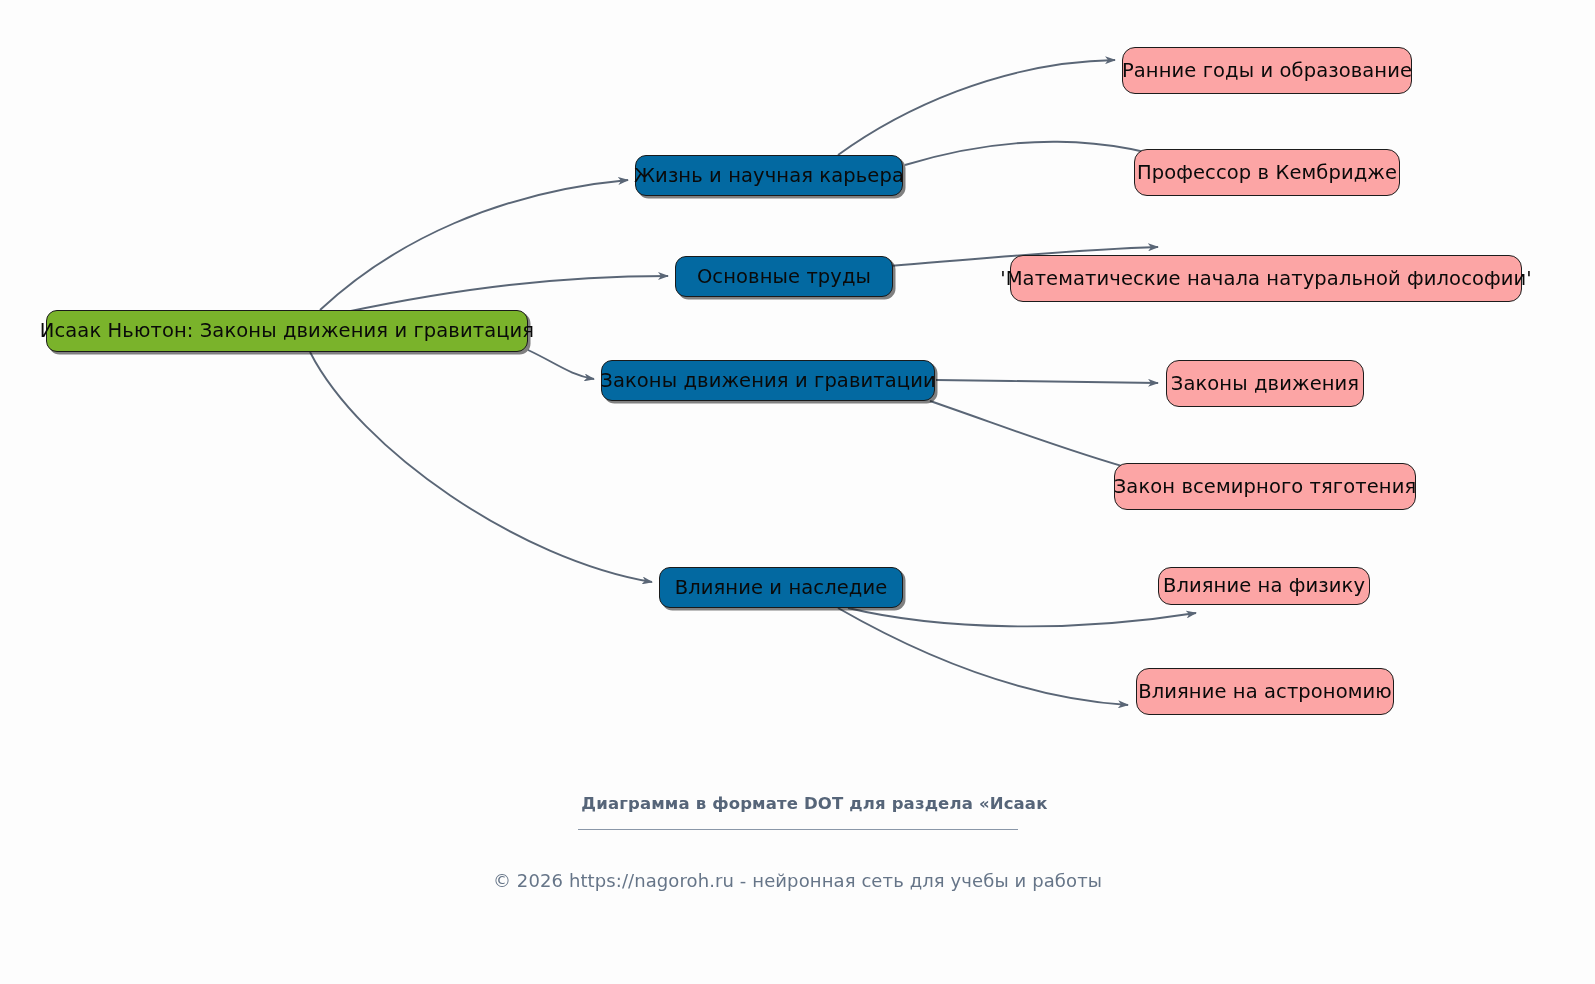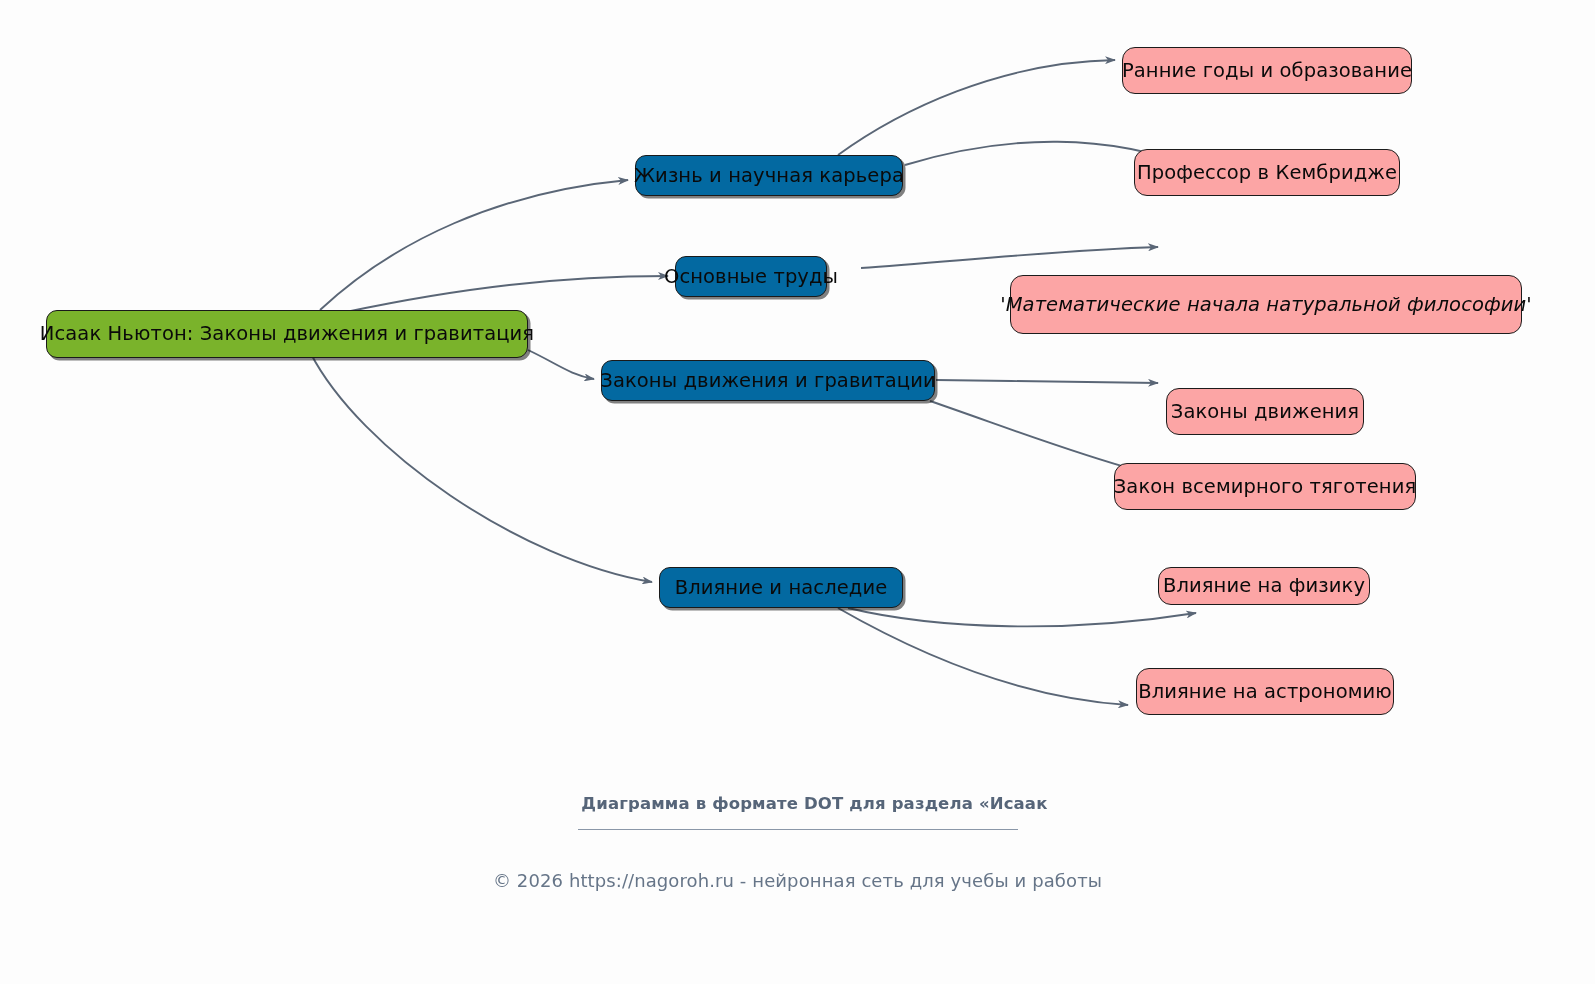--- a/index.html
+++ b/index.html
@@ -110,42 +110,42 @@
         <path d="M 905,165 C 1010,133 1110,134 1196,168" fill="none" stroke="#5a6676" stroke-width="1.9" marker-end="url(#arrowhead)"></path>
         <path d="M 861,268 C 950,262 1060,250 1158,247" fill="none" stroke="#5a6676" stroke-width="1.9" marker-end="url(#arrowhead)"></path>
         <path d="M 936,380 C 1010,381 1090,382 1158,383" fill="none" stroke="#5a6676" stroke-width="1.9" marker-end="url(#arrowhead)"></path>
         <path d="M 930,401 C 1000,425 1070,452 1136,470" fill="none" stroke="#5a6676" stroke-width="1.9" marker-end="url(#arrowhead)"></path>
         <path d="M 848,608 C 940,630 1070,633 1196,613" fill="none" stroke="#5a6676" stroke-width="1.9" marker-end="url(#arrowhead)"></path>
         <path d="M 838,608 C 920,655 1020,698 1128,705" fill="none" stroke="#5a6676" stroke-width="1.9" marker-end="url(#arrowhead)"></path>
       </g>
   </svg>
 
   <div id="nodes-group">
-      <div class="node root" style="left: 46px; top: 310px; width: 482px; height: 48px;">
+      <div class="node root" style="left: 46px; top: 310px; width: 482px; height: 42px;">
         <span>Исаак Ньютон: Законы движения и гравитация</span>
       </div>
       <div class="node branch" style="left: 635px; top: 155px; width: 268px; height: 41px;">
         <span>Жизнь и научная карьера</span>
       </div>
       <div class="node leaf" style="left: 1122px; top: 47px; width: 290px; height: 47px;">
         <span>Ранние годы и образование</span>
       </div>
       <div class="node leaf" style="left: 1134px; top: 149px; width: 266px; height: 47px;">
         <span>Профессор в Кембридже</span>
       </div>
-      <div class="node branch" style="left: 675px; top: 256px; width: 152px; height: 41px;">
+      <div class="node branch" style="left: 675px; top: 256px; width: 218px; height: 41px;">
         <span>Основные труды</span>
       </div>
-      <div class="node leaf" style="left: 1010px; top: 275px; width: 512px; height: 59px; font-style: italic;">
+      <div class="node leaf" style="left: 1010px; top: 255px; width: 512px; height: 47px;">
         <span>'Математические начала натуральной философии'</span>
       </div>
       <div class="node branch" style="left: 601px; top: 360px; width: 334px; height: 41px; align-items: center;">
         <span>Законы движения и гравитации</span>
       </div>
-      <div class="node leaf" style="left: 1166px; top: 360px; width: 198px; height: 47px; margin-top: 28px;">
+      <div class="node leaf" style="left: 1166px; top: 360px; width: 198px; height: 47px;">
         <span>Законы движения</span>
       </div>
       <div class="node leaf" style="left: 1114px; top: 463px; width: 302px; height: 47px;">
         <span>Закон всемирного тяготения</span>
       </div>
       <div class="node branch" style="left: 659px; top: 567px; width: 244px; height: 41px;">
         <span>Влияние и наследие</span>
       </div>
       <div class="node leaf" style="left: 1158px; top: 567px; width: 212px; height: 38px;">
         <span>Влияние на физику</span>

